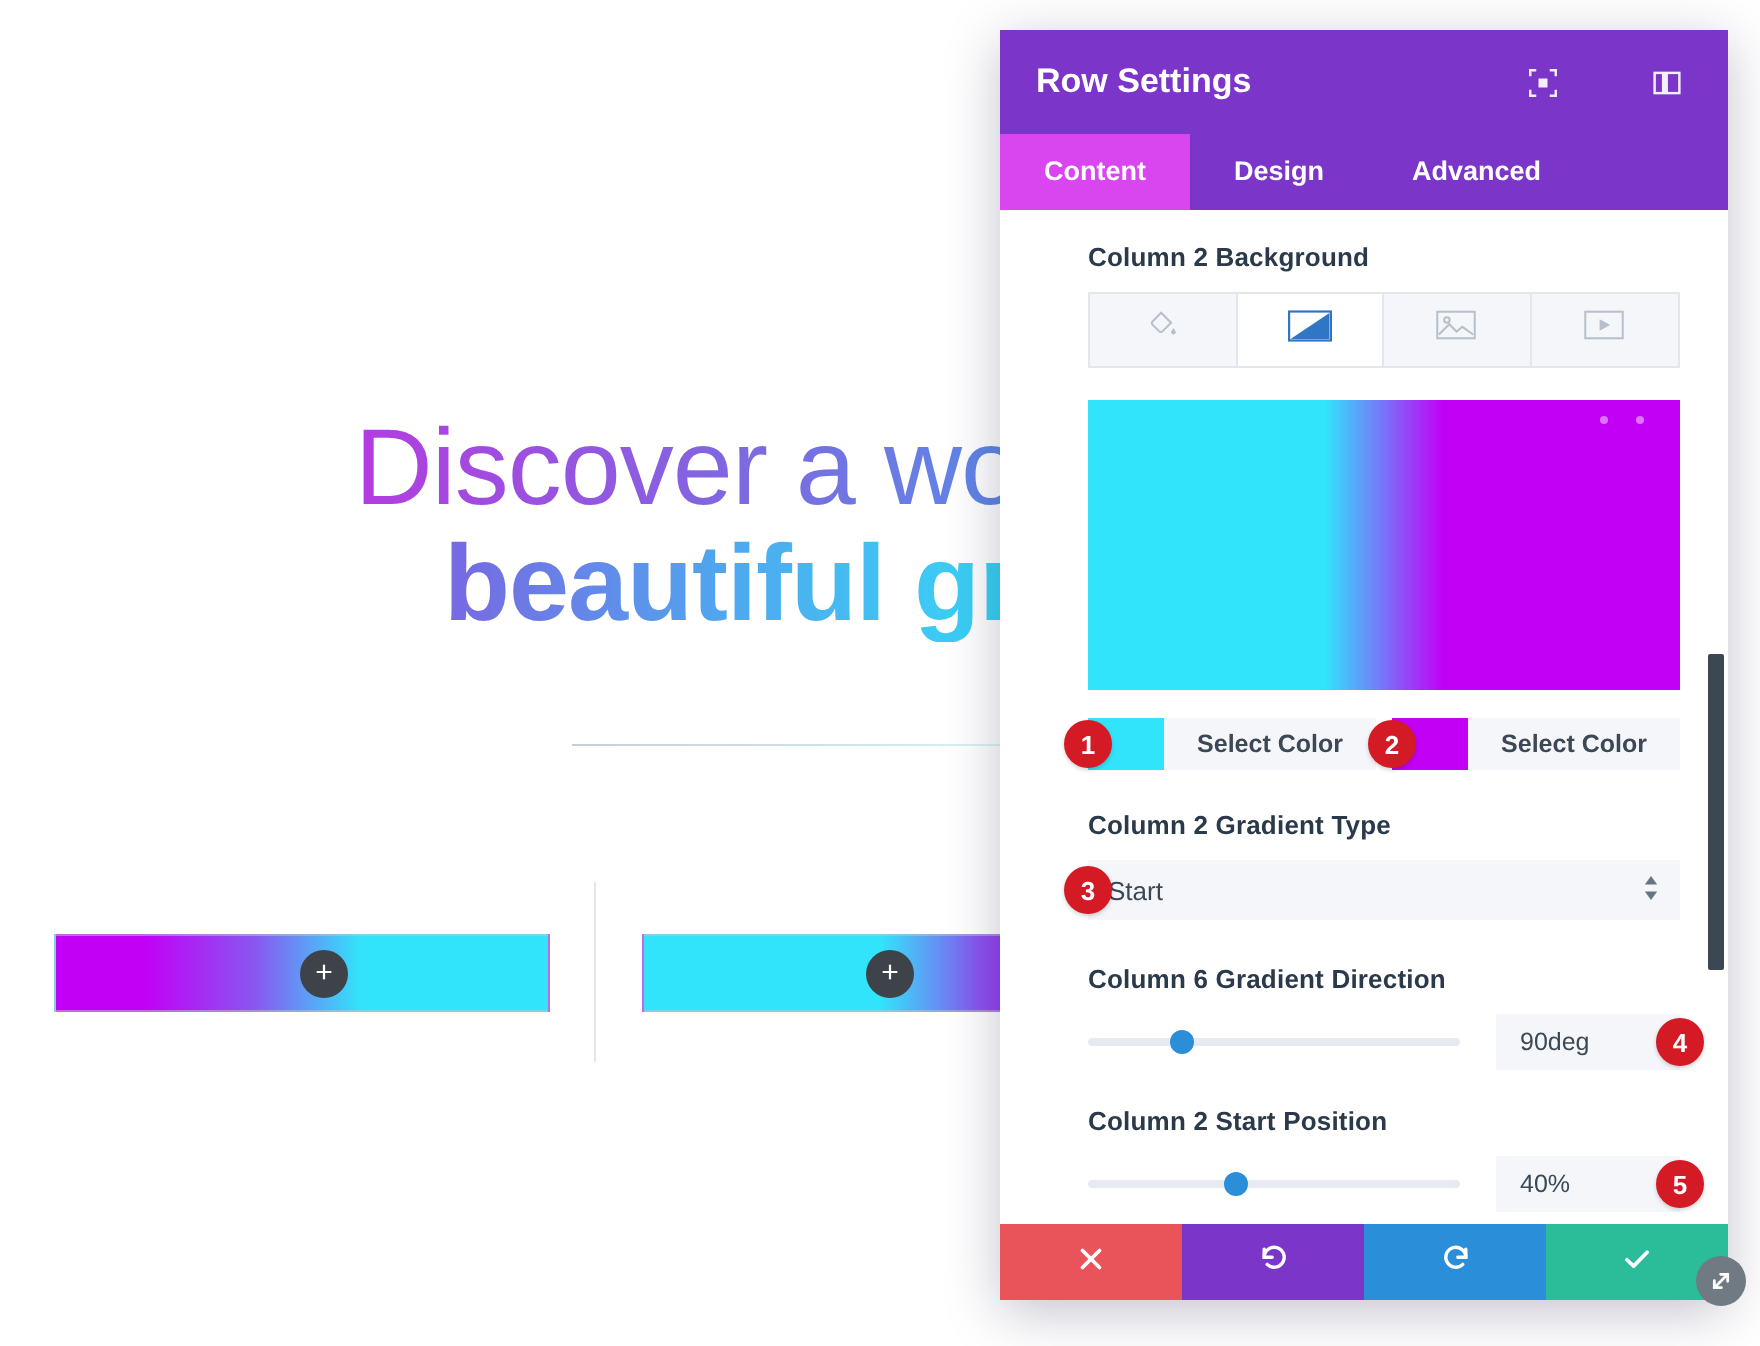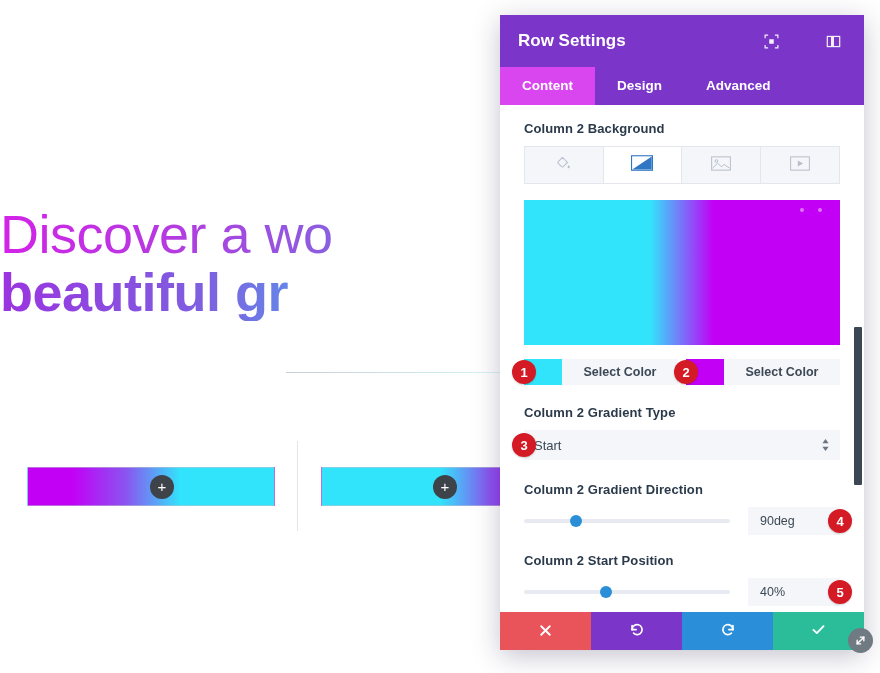--- a/index.html
+++ b/index.html
@@ -20,20 +20,21 @@
     position: absolute;
     inset: 0;
     background: #ffffff;
   }
 
   #headline-block {
     position: absolute;
     left: 0;
     top: 205px;
     width: 600px;
+    text-align: right;
     padding-right: 90px;
     box-sizing: border-box;
   }
   .headline-line {
     font-size: 54px;
     line-height: 58px;
     letter-spacing: -0.5px;
     white-space: nowrap;
     background-clip: text;
     -webkit-background-clip: text;
@@ -158,20 +159,21 @@
     background: #d946ef;
   }
 
   #modal-body {
     flex: 1 1 auto;
     position: relative;
     overflow: hidden;
     background: #ffffff;
     padding: 16px 24px 4px 24px;
     box-sizing: border-box;
+    margin-left: 20px;
   }
 
   .field-label {
     font-size: 13px;
     color: #2b3a4a;
     font-weight: 600;
     margin-bottom: 10px;
     letter-spacing: 0.1px;
   }
 
@@ -493,21 +495,21 @@
       <div class="select-value">Start</div>
       <div class="select-arrows">
         <svg width="9" height="14" viewBox="0 0 9 14" fill="#6a7584">
           <path d="M4.5 1 7.6 5.2H1.4z"></path>
           <path d="M4.5 13 1.4 8.8h6.2z"></path>
         </svg>
       </div>
     </div>
 
     <div class="slider-field">
-      <div class="field-label">Column 2 Gradient Direction</div>
+      <div class="field-label">Column 6 Gradient Direction</div>
       <div class="slider-row">
         <div class="slider-track-wrap">
           <div class="slider-track"></div>
           <div class="slider-handle" style="left:25%;"></div>
         </div>
         <div class="slider-value-box">
           <span class="slider-value-text">90deg</span>
           <div class="step-badge" style="right:-12px; top:2px;">4</div>
         </div>
       </div>

